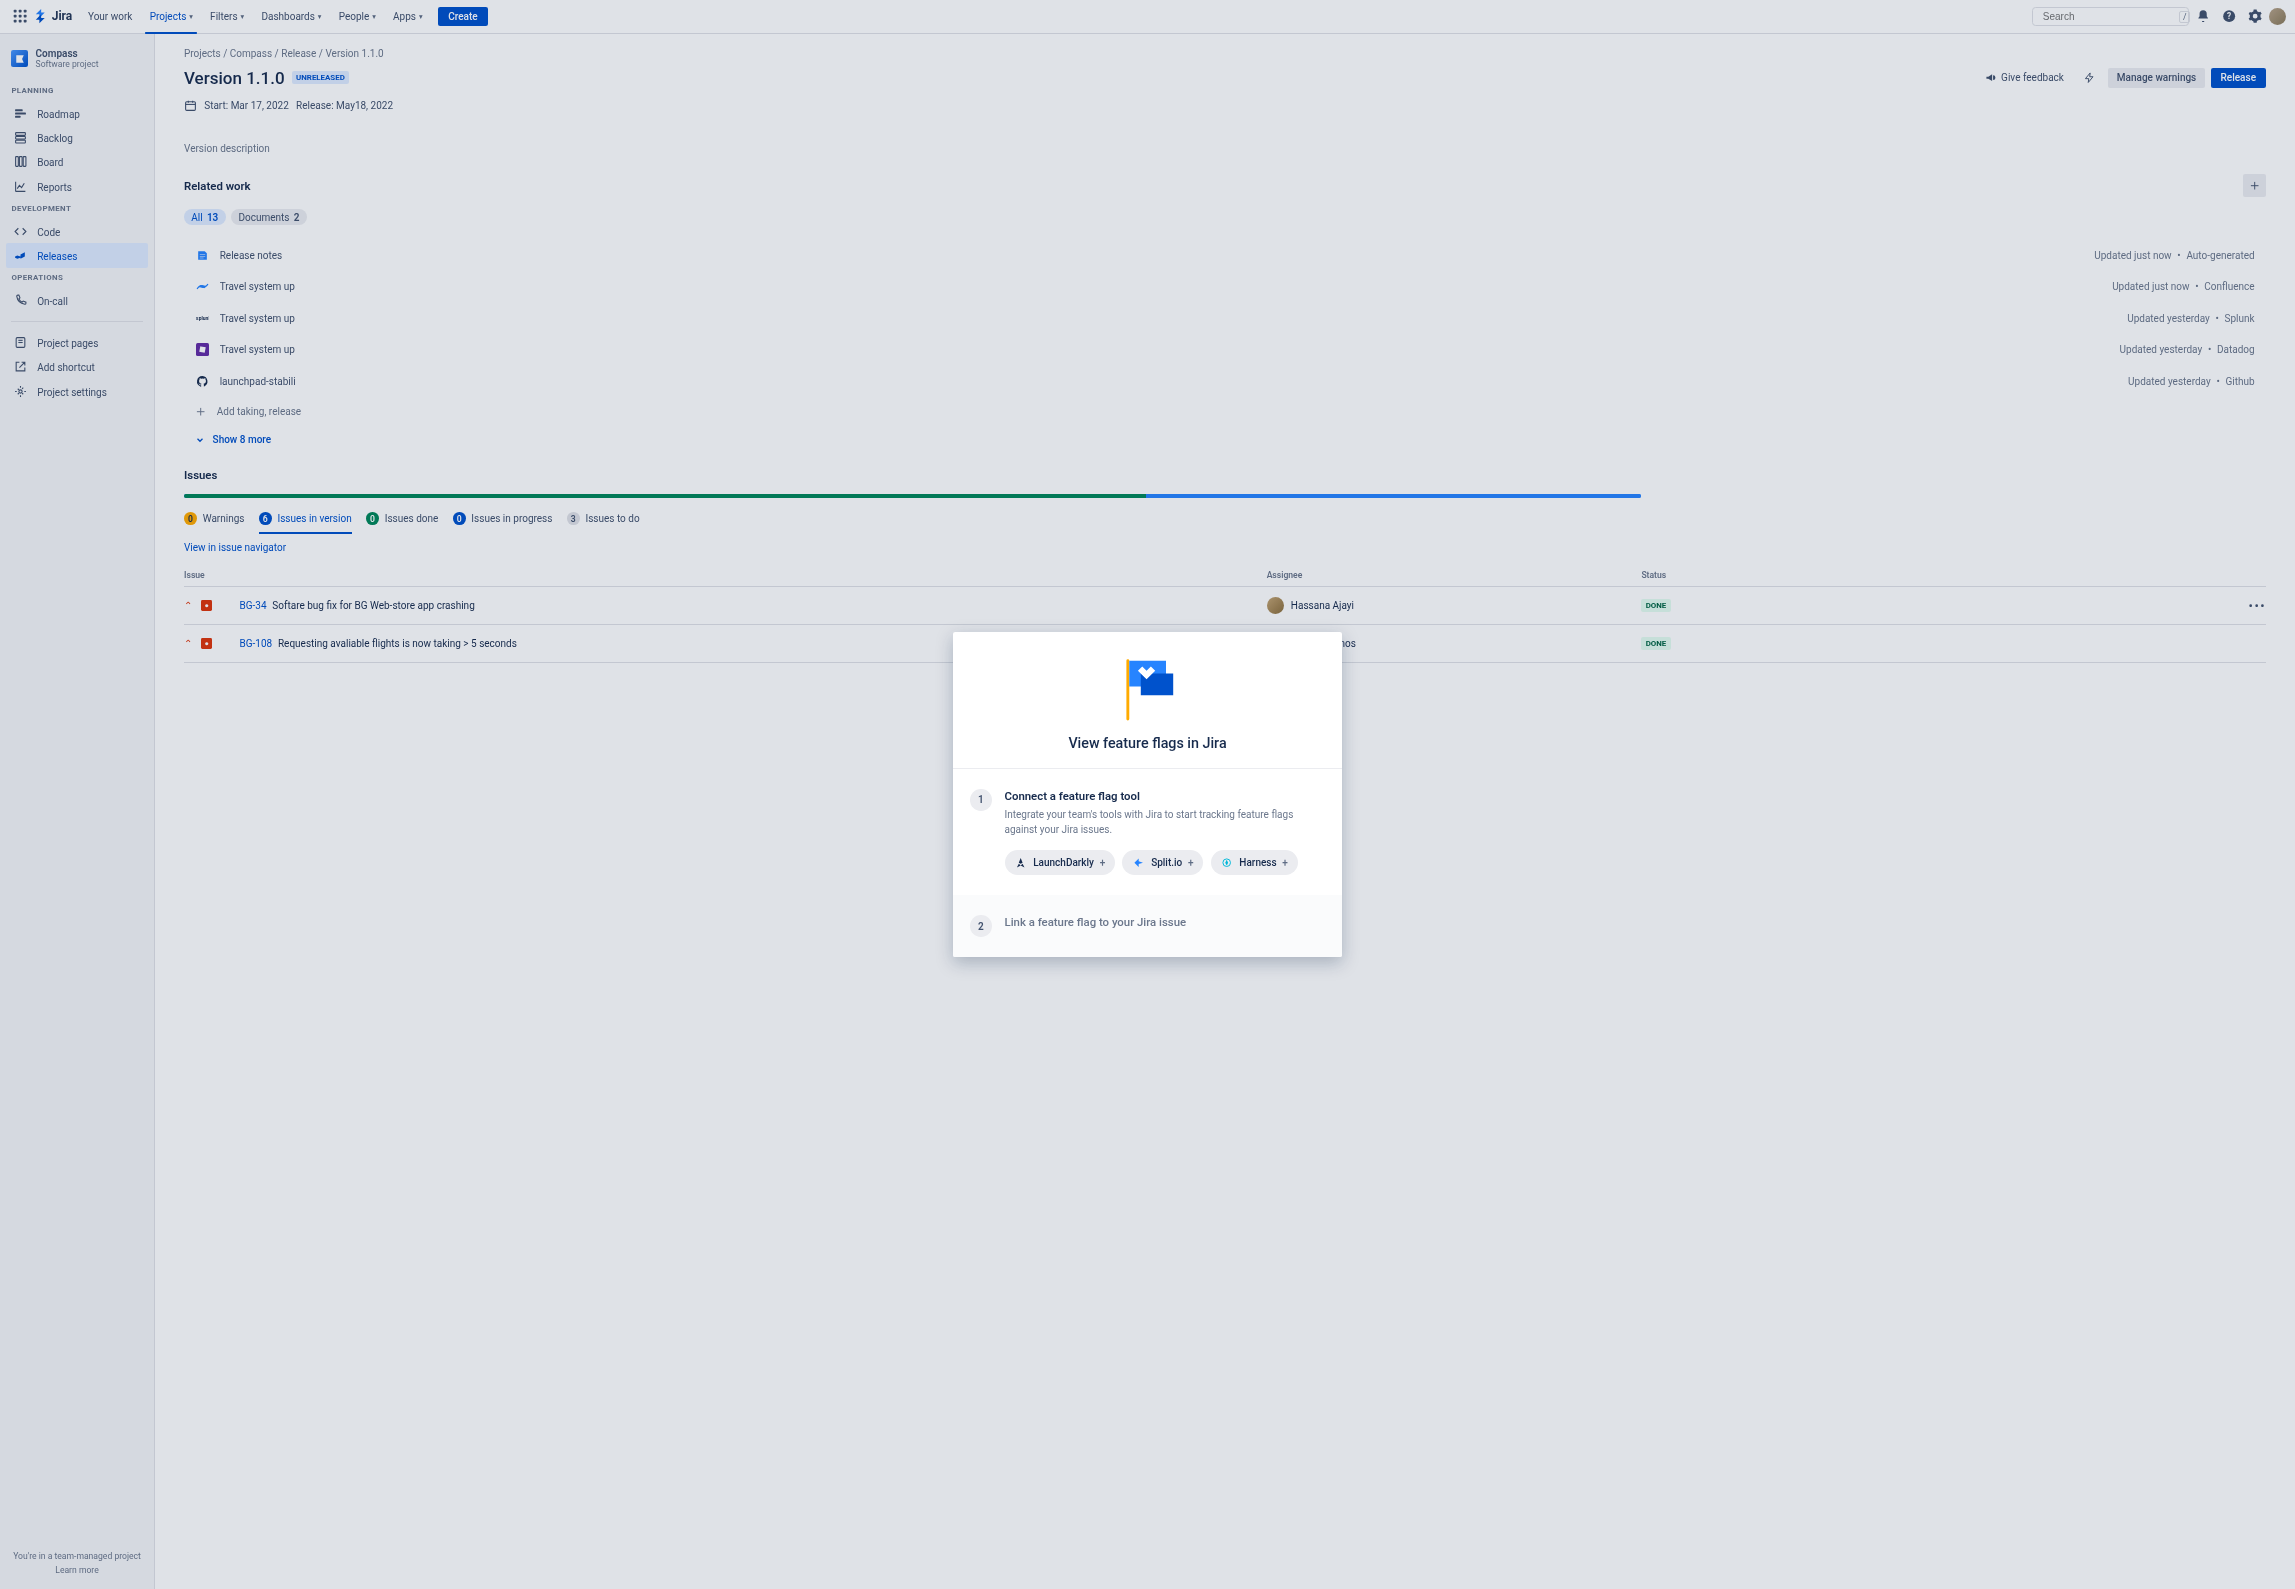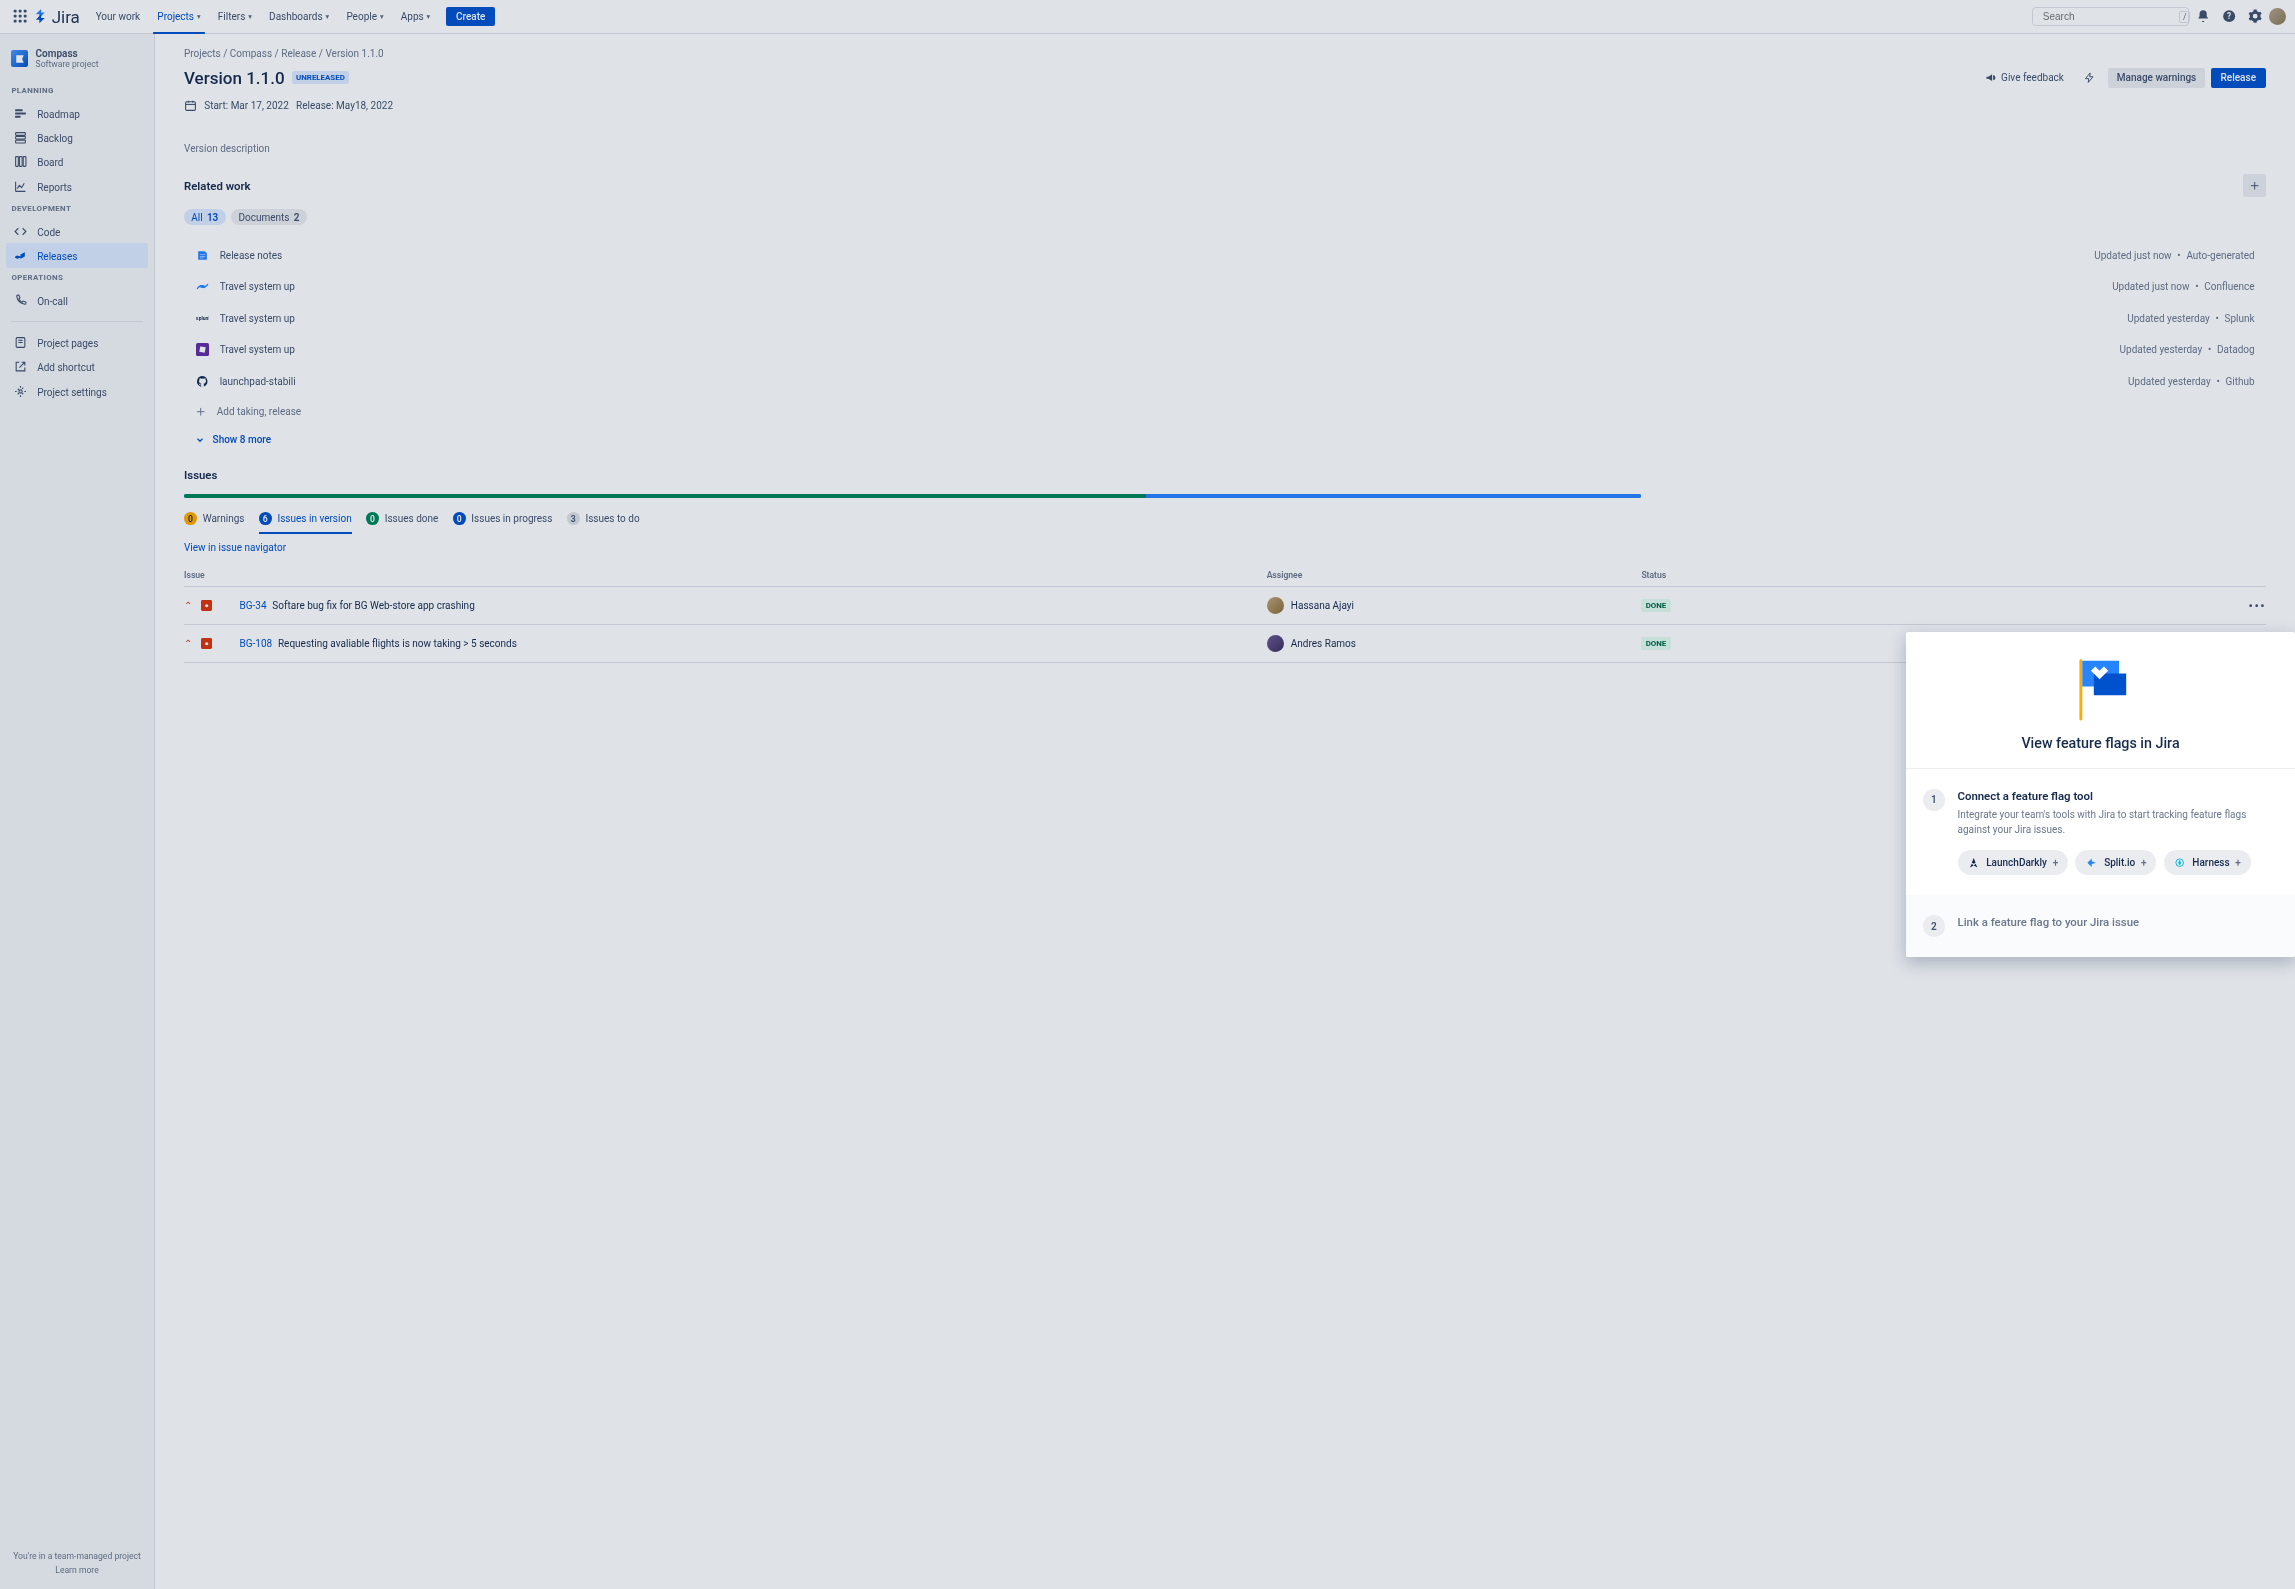--- a/index.html
+++ b/index.html
@@ -2,21 +2,21 @@
 <html style="font-size:11.4px"><head>
 <meta charset="utf-8">
 <style>
 * { box-sizing: border-box; margin: 0; padding: 0; }
 body { font-family: -apple-system, BlinkMacSystemFont, "Segoe UI", Roboto, sans-serif; font-size: 10px; color: #172B4D; background: #fff; overflow: hidden; }
 
 
 .topnav { height: 34px; border-bottom: 0.7px solid #DFE1E6; display: flex; align-items: center; padding: 0 8.6px; gap: 2.9px; background: #fff; }
 .app-switcher { width: 23px; height: 23px; display: flex; align-items: center; justify-content: center; border-radius: 2.1px; cursor: pointer; }
 .logo { display: flex; align-items: center; gap: 2.9px; margin-right: 5.7px; }
-.logo-text { font-size: 17px; font-weight: 400; color: #253858; }
+.logo-text { font-size: 12px; font-weight: 700; color: #253858; }
 .nav-items { display: flex; gap: 2.9px; }
 .nav-item { padding: 5.7px 7.2px; border-radius: 2.1px; cursor: pointer; color: #42526E; display: flex; align-items: center; gap: 2.9px; position: relative; }
 .nav-item.active { color: #0052CC; }
 .nav-item.active::after { content: ''; position: absolute; bottom: -6.4px; left: 2.9px; right: 2.9px; height: 2.1px; background: #0052CC; border-radius: 0.7px; }
 .chevron { font-size: 7.2px; color: #5E6C84; }
 .create-btn { background: #0052CC; color: #fff; padding: 4.3px 10px; border-radius: 2.1px; cursor: pointer; font-weight: 500; margin-left: 5.7px; }
 .spacer { flex: 1; }
 .search-box { display: flex; align-items: center; background: #fff; border: 1.4px solid #DFE1E6; border-radius: 3.6px; padding: 2.9px 5.7px; width: 157px; gap: 4.3px; }
 .search-box input { border: none; outline: none; flex: 1; font-size: 10px; color: #5E6C84; }
 .search-box .slash { border: 0.7px solid #DFE1E6; border-radius: 2.1px; padding: 0 2.9px; font-size: 8.6px; color: #5E6C84; }
@@ -95,21 +95,21 @@
 .priority-icon { color: #DE350B; margin-right: 8.6px; font-size: 10px; }
 .type-icon { width: 11.4px; height: 11.4px; background: #DE350B; border-radius: 1.4px; margin-right: 7.2px; display: flex; align-items: center; justify-content: center; color: #fff; font-size: 7.2px; }
 .issue-key { color: #0052CC; margin-right: 5.7px; cursor: pointer; padding-left: 20px; }
 .issue-summary { color: #172B4D; }
 .assignee-cell { display: flex; align-items: center; gap: 7.2px; }
 .assignee-avatar { width: 17px; height: 17px; border-radius: 50%; background: #ccc; }
 .status-pill { background: #E3FCEF; color: #006644; font-size: 7.9px; font-weight: 700; padding: 2.1px 4.3px; border-radius: 2.1px; display: inline-block; }
 .more-icon { color: #42526E; cursor: pointer; font-size: 13px; letter-spacing: 1.4px; }
 
 
-.overlay { position: fixed; inset: 0; background: rgba(9, 30, 66, 0.13); display: flex; align-items: center; justify-content: flex-end; z-index: 100; }
+.overlay { position: fixed; inset: 0; background: rgba(9, 30, 66, 0.13); display: flex; align-items: center; justify-content: center; z-index: 100; }
 .modal { background: #fff; width: 389px; border-radius: 2.1px; box-shadow: 0 5.7px 17px rgba(9,30,66,0.25); overflow: hidden; }
 .modal-hero { padding: 20px 17px 17px; text-align: center; }
 .flag-illustration { width: 72px; height: 72px; margin: 0 auto 11.4px; position: relative; }
 .modal-title { font-size: 14.3px; font-weight: 500; color: #172B4D; }
 .modal-divider { height: 0.7px; background: #EBECF0; }
 .modal-step { padding: 20px 17px; display: flex; gap: 13px; }
 .modal-step.dim { background: #FAFBFC; }
 .step-num { width: 21.5px; height: 21.5px; border-radius: 50%; background: #EBECF0; color: #42526E; display: flex; align-items: center; justify-content: center; font-weight: 600; flex-shrink: 0; }
 .step-content { flex: 1; }
 .step-title { font-size: 11.4px; font-weight: 600; color: #172B4D; margin-bottom: 4.3px; }

